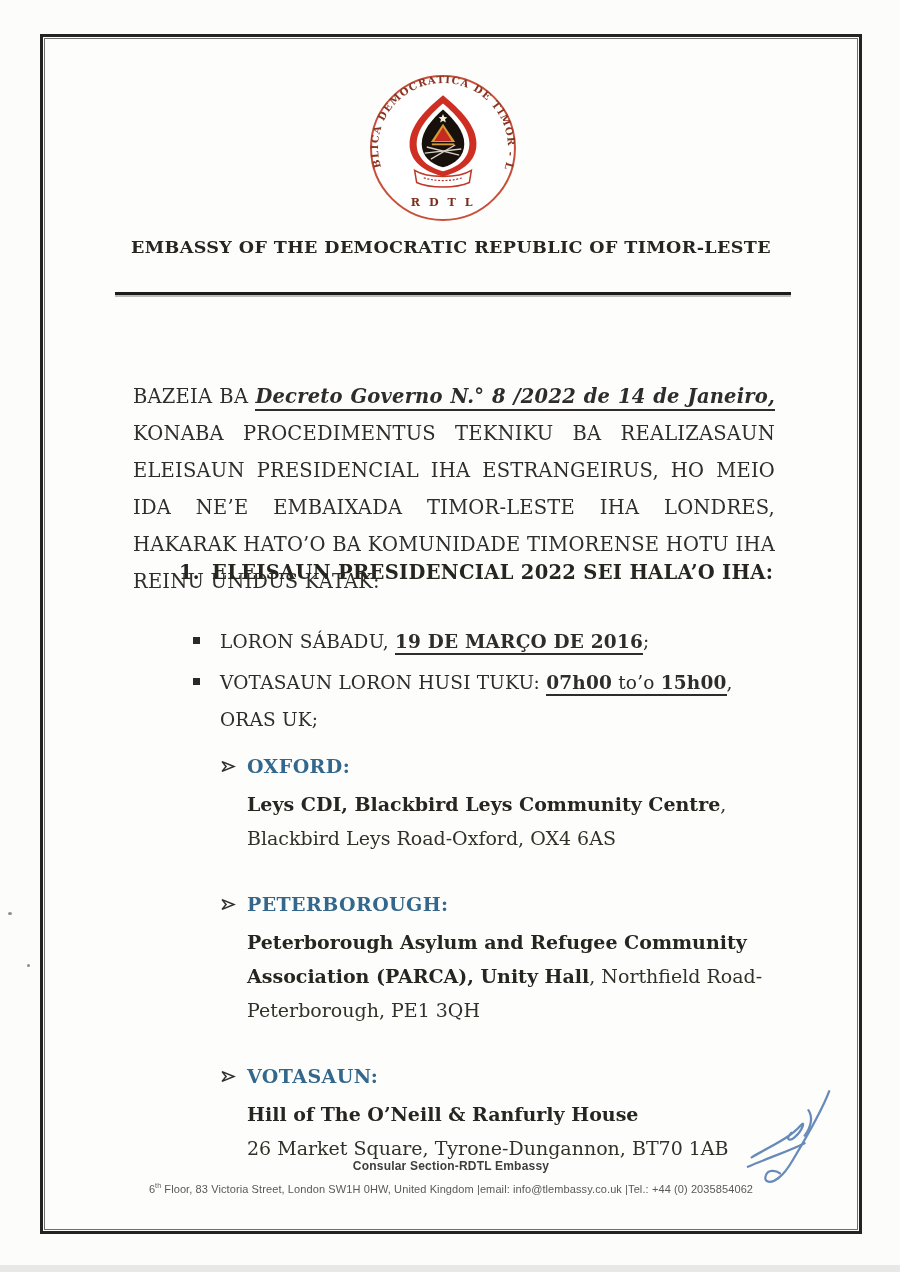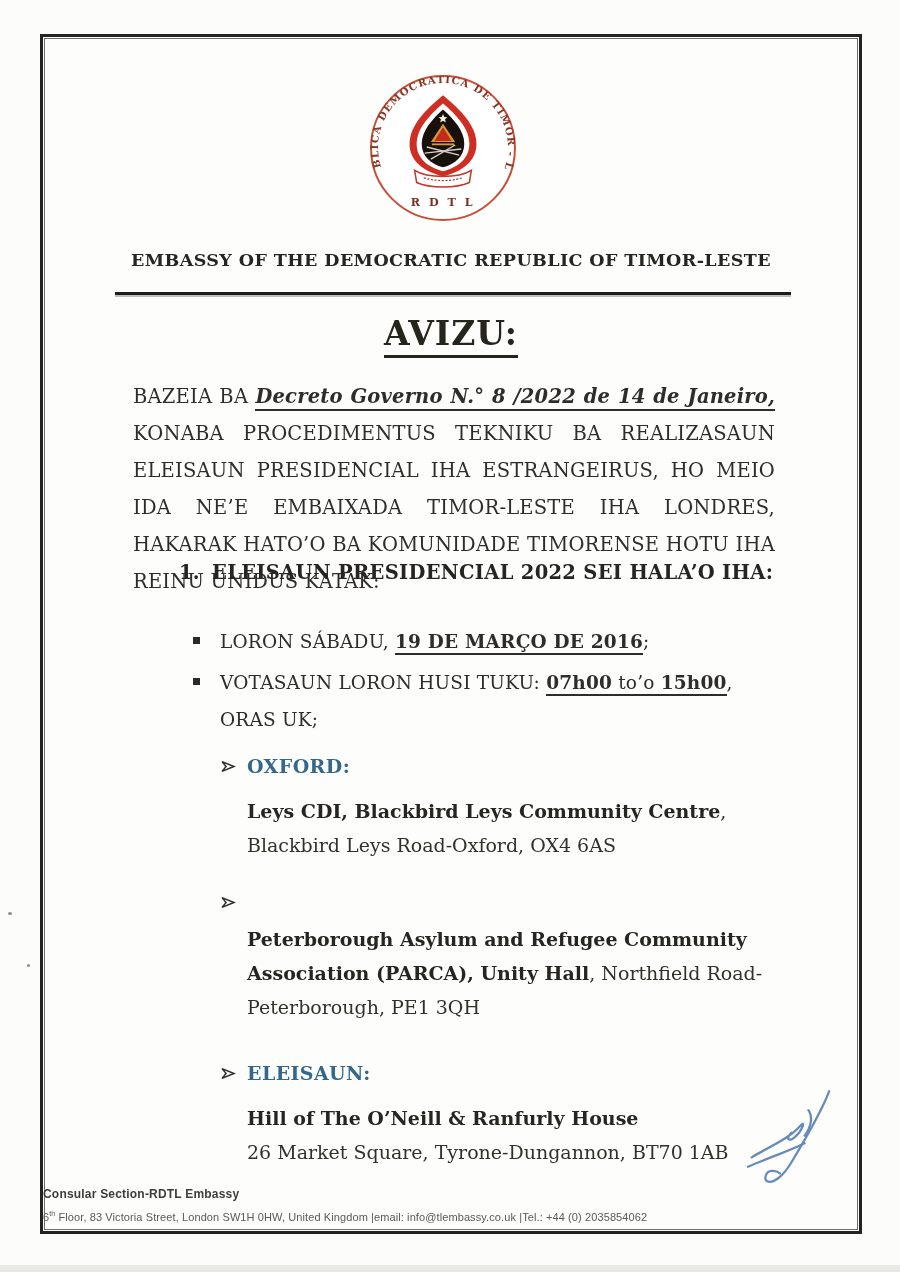--- a/index.html
+++ b/index.html
@@ -14,21 +14,21 @@
     position:absolute;left:40px;top:34px;width:816px;height:1194px;
     border:3px solid #232323;background:#fdfdfc;
   }
   .frame-inner{
     position:absolute;inset:1px;border:1px solid #6f6f6a;pointer-events:none;
   }
   
   .emblem{position:absolute;left:325px;top:36px;width:150px;height:150px;}
   
   .header{
-    position:absolute;top:210px;left:0;width:100%;
+    position:absolute;top:197px;left:0;width:100%;
     text-align:center;font-weight:bold;font-size:17.5px;line-height:27px;
     letter-spacing:.4px;color:#26251f;
   }
   .rule{
     position:absolute;top:255px;left:72px;width:676px;height:0;
     border-top:3px solid #1d1d1d;box-shadow:0 2px 0 rgba(70,70,70,.35);
   }
   .title{
     position:absolute;top:277px;left:0;width:100%;text-align:center;
     font-size:33px;font-weight:bold;letter-spacing:1px;color:#25241d;
@@ -60,26 +60,26 @@
   .locs{position:absolute;top:714px;left:177px;width:580px;}
   .loc{margin-bottom:34px;}
   .loc-head{display:flex;align-items:center;}
   .arrow{flex:0 0 auto;width:16px;height:13px;margin-right:11px;}
   .loc-name{
     font-size:19px;font-weight:bold;letter-spacing:.4px;color:#33688c;
     line-height:30px;
   }
   .loc-addr{
     margin-left:27px;width:525px;font-size:19px;line-height:34px;
-    color:#323129;margin-top:13px;
+    color:#323129;margin-top:6px;
   }
   .loc-addr b{color:#26251f;}
   .signature{position:absolute;left:703px;top:1046px;width:104px;height:110px;}
-  .footer{position:absolute;top:1122px;left:0;width:100%;text-align:left;
-    font-family:"Liberation Sans", sans-serif;margin-top:28px;}
+  .footer{position:absolute;top:1122px;left:0;width:100%;text-align:center;
+    font-family:"Liberation Sans", sans-serif;}
   .footer .f1{font-size:12px;font-weight:bold;color:#3d3d3a;letter-spacing:.2px;}
   .footer .f2{font-size:11px;color:#59595a;margin-top:9px;letter-spacing:.1px;}
   .footer sup{font-size:7px;}
   .speck{position:absolute;border-radius:50%;background:#8d8d86;}
   .speck.s1{left:8px;top:912px;width:4px;height:3px;}
   .speck.s2{left:27px;top:964px;width:3px;height:3px;}
   .bottom-shade{
     position:absolute;left:0;bottom:0;width:100%;height:7px;background:#e8e8e4;
   }
 </style>
@@ -122,23 +122,20 @@
         </g>
         <text x="74" y="131" text-anchor="middle" font-size="11" font-weight="bold" font-family="DejaVu Serif, serif" fill="#7c2f1f" letter-spacing="2.5">R D T L</text>
       </svg>
     </div>
 
     <div class="header">
       <div>EMBASSY OF THE DEMOCRATIC REPUBLIC OF TIMOR-LESTE</div>
     </div>
     <div class="rule"></div>
 
-    <div class="title">
-      <span>AVIZU:</span>
-    </div>
 
     <p class="intro"><span>BAZEIA BA </span><span class="decree">Decreto Governo N.° 8 /2022 de 14 de Janeiro,</span><span> KONABA PROCEDIMENTUS TEKNIKU BA REALIZASAUN ELEISAUN PRESIDENCIAL IHA ESTRANGEIRUS, HO MEIO IDA NE’E EMBAIXADA TIMOR-LESTE IHA LONDRES, HAKARAK HATO’O BA KOMUNIDADE TIMORENSE HOTU IHA REINU UNIDUS KATAK:</span></p>
 
     <div class="sec">
       <span class="num">1.</span><span>ELEISAUN PRESIDENCIAL 2022 SEI HALA’O IHA:</span>
     </div>
 
     <div class="bullets">
       <div class="brow">
         <span class="sq"></span>
@@ -160,30 +157,31 @@
           <span class="loc-name">OXFORD:</span>
         </div>
         <div class="loc-addr"><b>Leys CDI, Blackbird Leys Community Centre</b><span>,</span><div>Blackbird Leys Road-Oxford, OX4 6AS</div></div>
       </div>
 
       <div class="loc">
         <div class="loc-head">
           <svg class="arrow" viewBox="0 0 14 12">
             <path d="M1.5,1.5 L12.5,6 L1.5,10.5 L5.2,6 Z" fill="none" stroke="#2e2e2c" stroke-width="1.4"></path>
           </svg>
+          <span class="loc-name">PETERBOROUGH:</span>
         </div>
         <div class="loc-addr"><b>Peterborough Asylum and Refugee Community Association (PARCA), Unity Hall</b><span>, Northfield Road-Peterborough, PE1 3QH</span><div></div></div>
       </div>
 
       <div class="loc">
         <div class="loc-head">
           <svg class="arrow" viewBox="0 0 14 12">
             <path d="M1.5,1.5 L12.5,6 L1.5,10.5 L5.2,6 Z" fill="none" stroke="#2e2e2c" stroke-width="1.4"></path>
           </svg>
-          <span class="loc-name">ELEISAUN:</span>
+          <span class="loc-name">VOTASAUN:</span>
         </div>
         <div class="loc-addr"><b>Hill of The O’Neill &amp; Ranfurly House</b><span></span><div>26 Market Square, Tyrone-Dungannon, BT70 1AB</div></div>
       </div>
 
     </div>
 
     <svg class="signature" viewBox="0 0 110 115">
       <g fill="none" stroke="#5b82b4" stroke-width="2.4" stroke-linecap="round" opacity="0.92">
         <path d="M88,8 C82,24 68,50 50,80 C46,87 40,96 34,100"></path>
         <path d="M34,100 C27,106 18,105 21,97 C23,91 31,91 36,95"></path>

